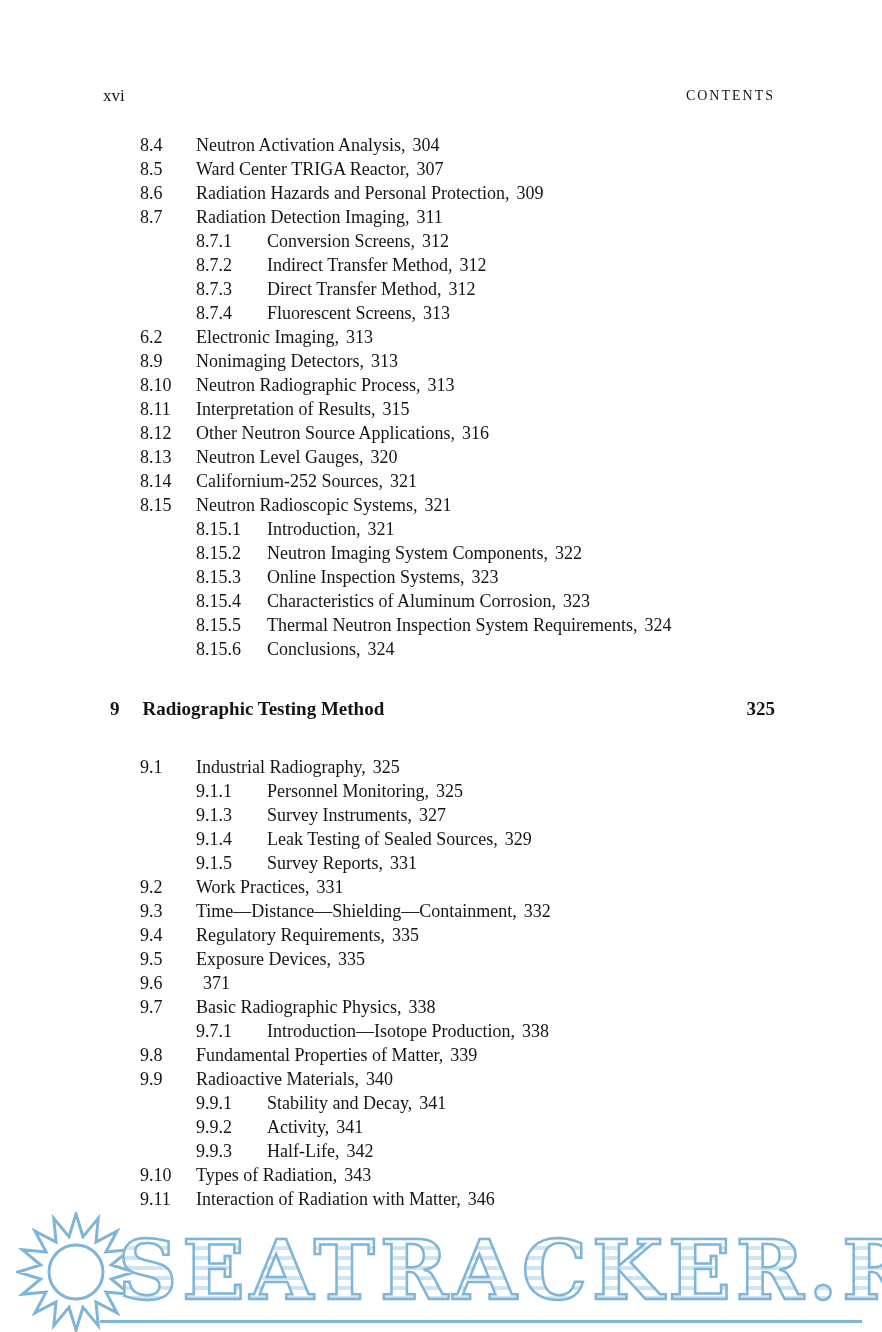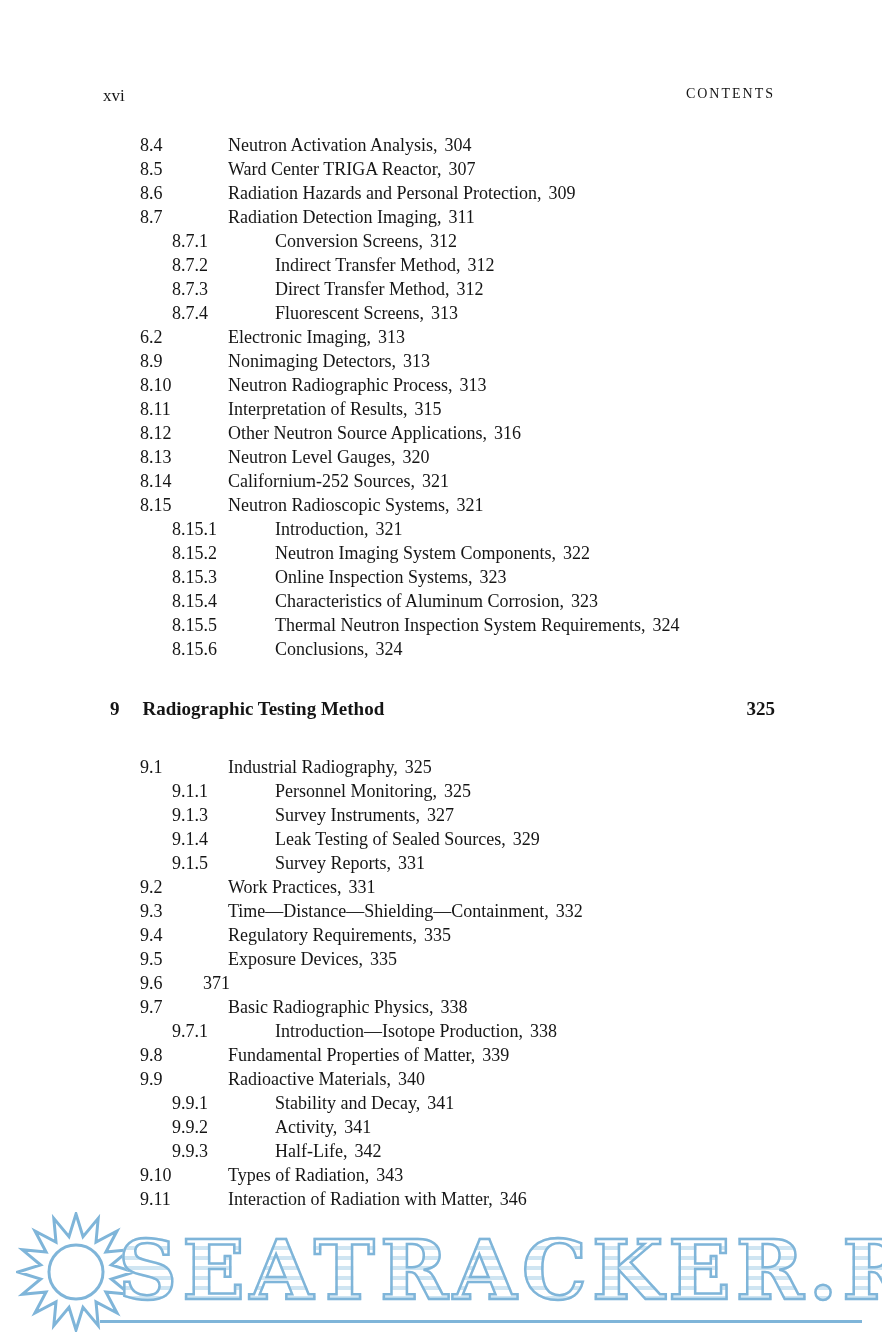--- a/index.html
+++ b/index.html
@@ -22,21 +22,21 @@
   }
 
   
   .page-header {
     position: absolute;
     top: 86px;
     left: 103px;
     width: 672px;
     display: flex;
     justify-content: space-between;
-    align-items: flex-start;
+    align-items: center;
   }
   .folio {
     font-size: 17px;
   }
   .running-head {
     font-size: 14px;
     letter-spacing: 2px;
   }
 
   
@@ -49,23 +49,23 @@
   #toc-ch8 { top: 133px; }
   #toc-ch9 { top: 755px; }
   .toc-row {
     display: flex;
     height: 24px;
     line-height: 24px;
     white-space: nowrap;
     align-items: flex-end;
   }
   .toc-row.level-1 .toc-num { margin-left: 37px; width: 56px; }
-  .toc-row.level-2 .toc-num { margin-left: 69px; width: 71px; }
+  .toc-row.level-2 .toc-num { margin-left: 93px; width: 71px; }
   .toc-num { flex: 0 0 auto; }
-  .toc-title { flex: 0 0 auto; margin-left: 32px; }
+  .toc-title { flex: 0 0 auto; }
   .toc-page { margin-left: 7px; }
 
   
   .chapter-heading {
     position: absolute;
     top: 696px;
     left: 103px;
     width: 672px;
     display: flex;
     align-items: baseline;

